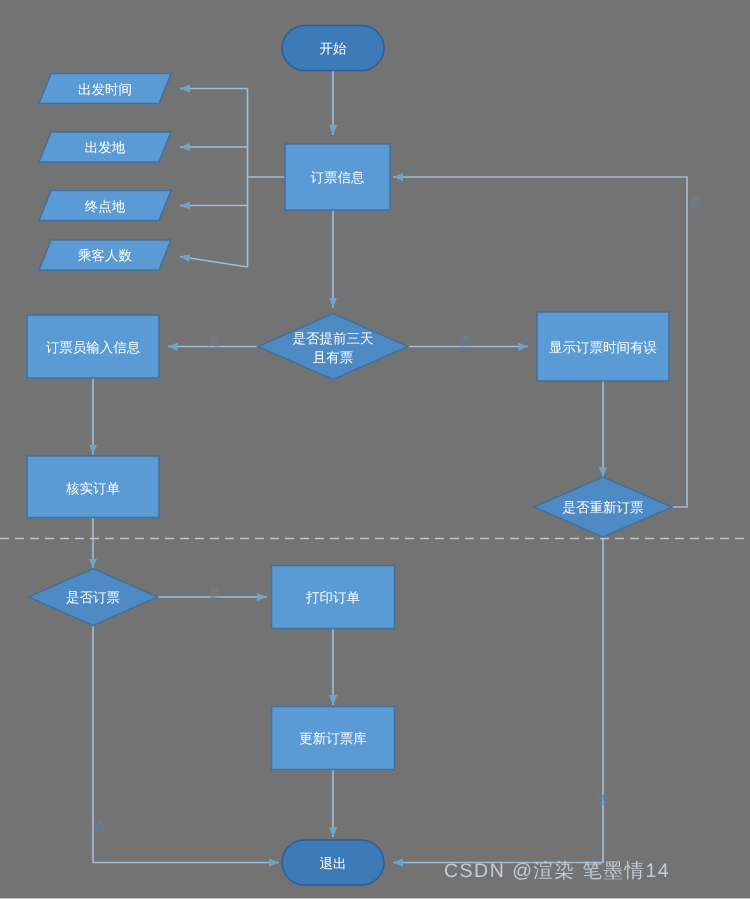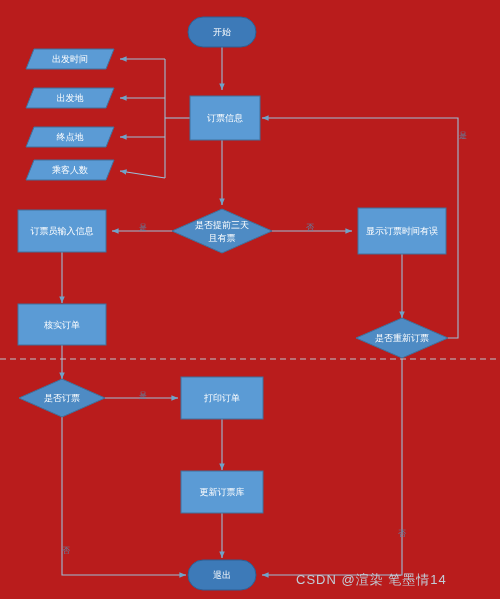--- a/index.html
+++ b/index.html
@@ -1,21 +1,21 @@
 <!DOCTYPE html>
 <html><head>
 <meta charset="utf-8">
 <style>
   html,body{margin:0;padding:0;background:#ffffff;}
   body{
     width:500px;height:599px;
     font-family:"Liberation Sans","DejaVu Sans",sans-serif;
     overflow:hidden;
   }
-  #chart-root{position:relative;width:500px;height:599px;background:#b91c1c;}
+  #chart-root{position:relative;width:500px;height:599px;background:#737373;}
   svg{display:block;}
   .node-text{
     font-family:"Liberation Sans","DejaVu Sans",sans-serif;
     font-size:9px;fill:#ffffff;text-anchor:middle;dominant-baseline:middle;
     font-weight:normal;
   }
   .edge-label{
     font-family:"Liberation Sans","DejaVu Sans",sans-serif;
     font-size:8px;fill:#5b86a8;text-anchor:middle;dominant-baseline:middle;
   }

